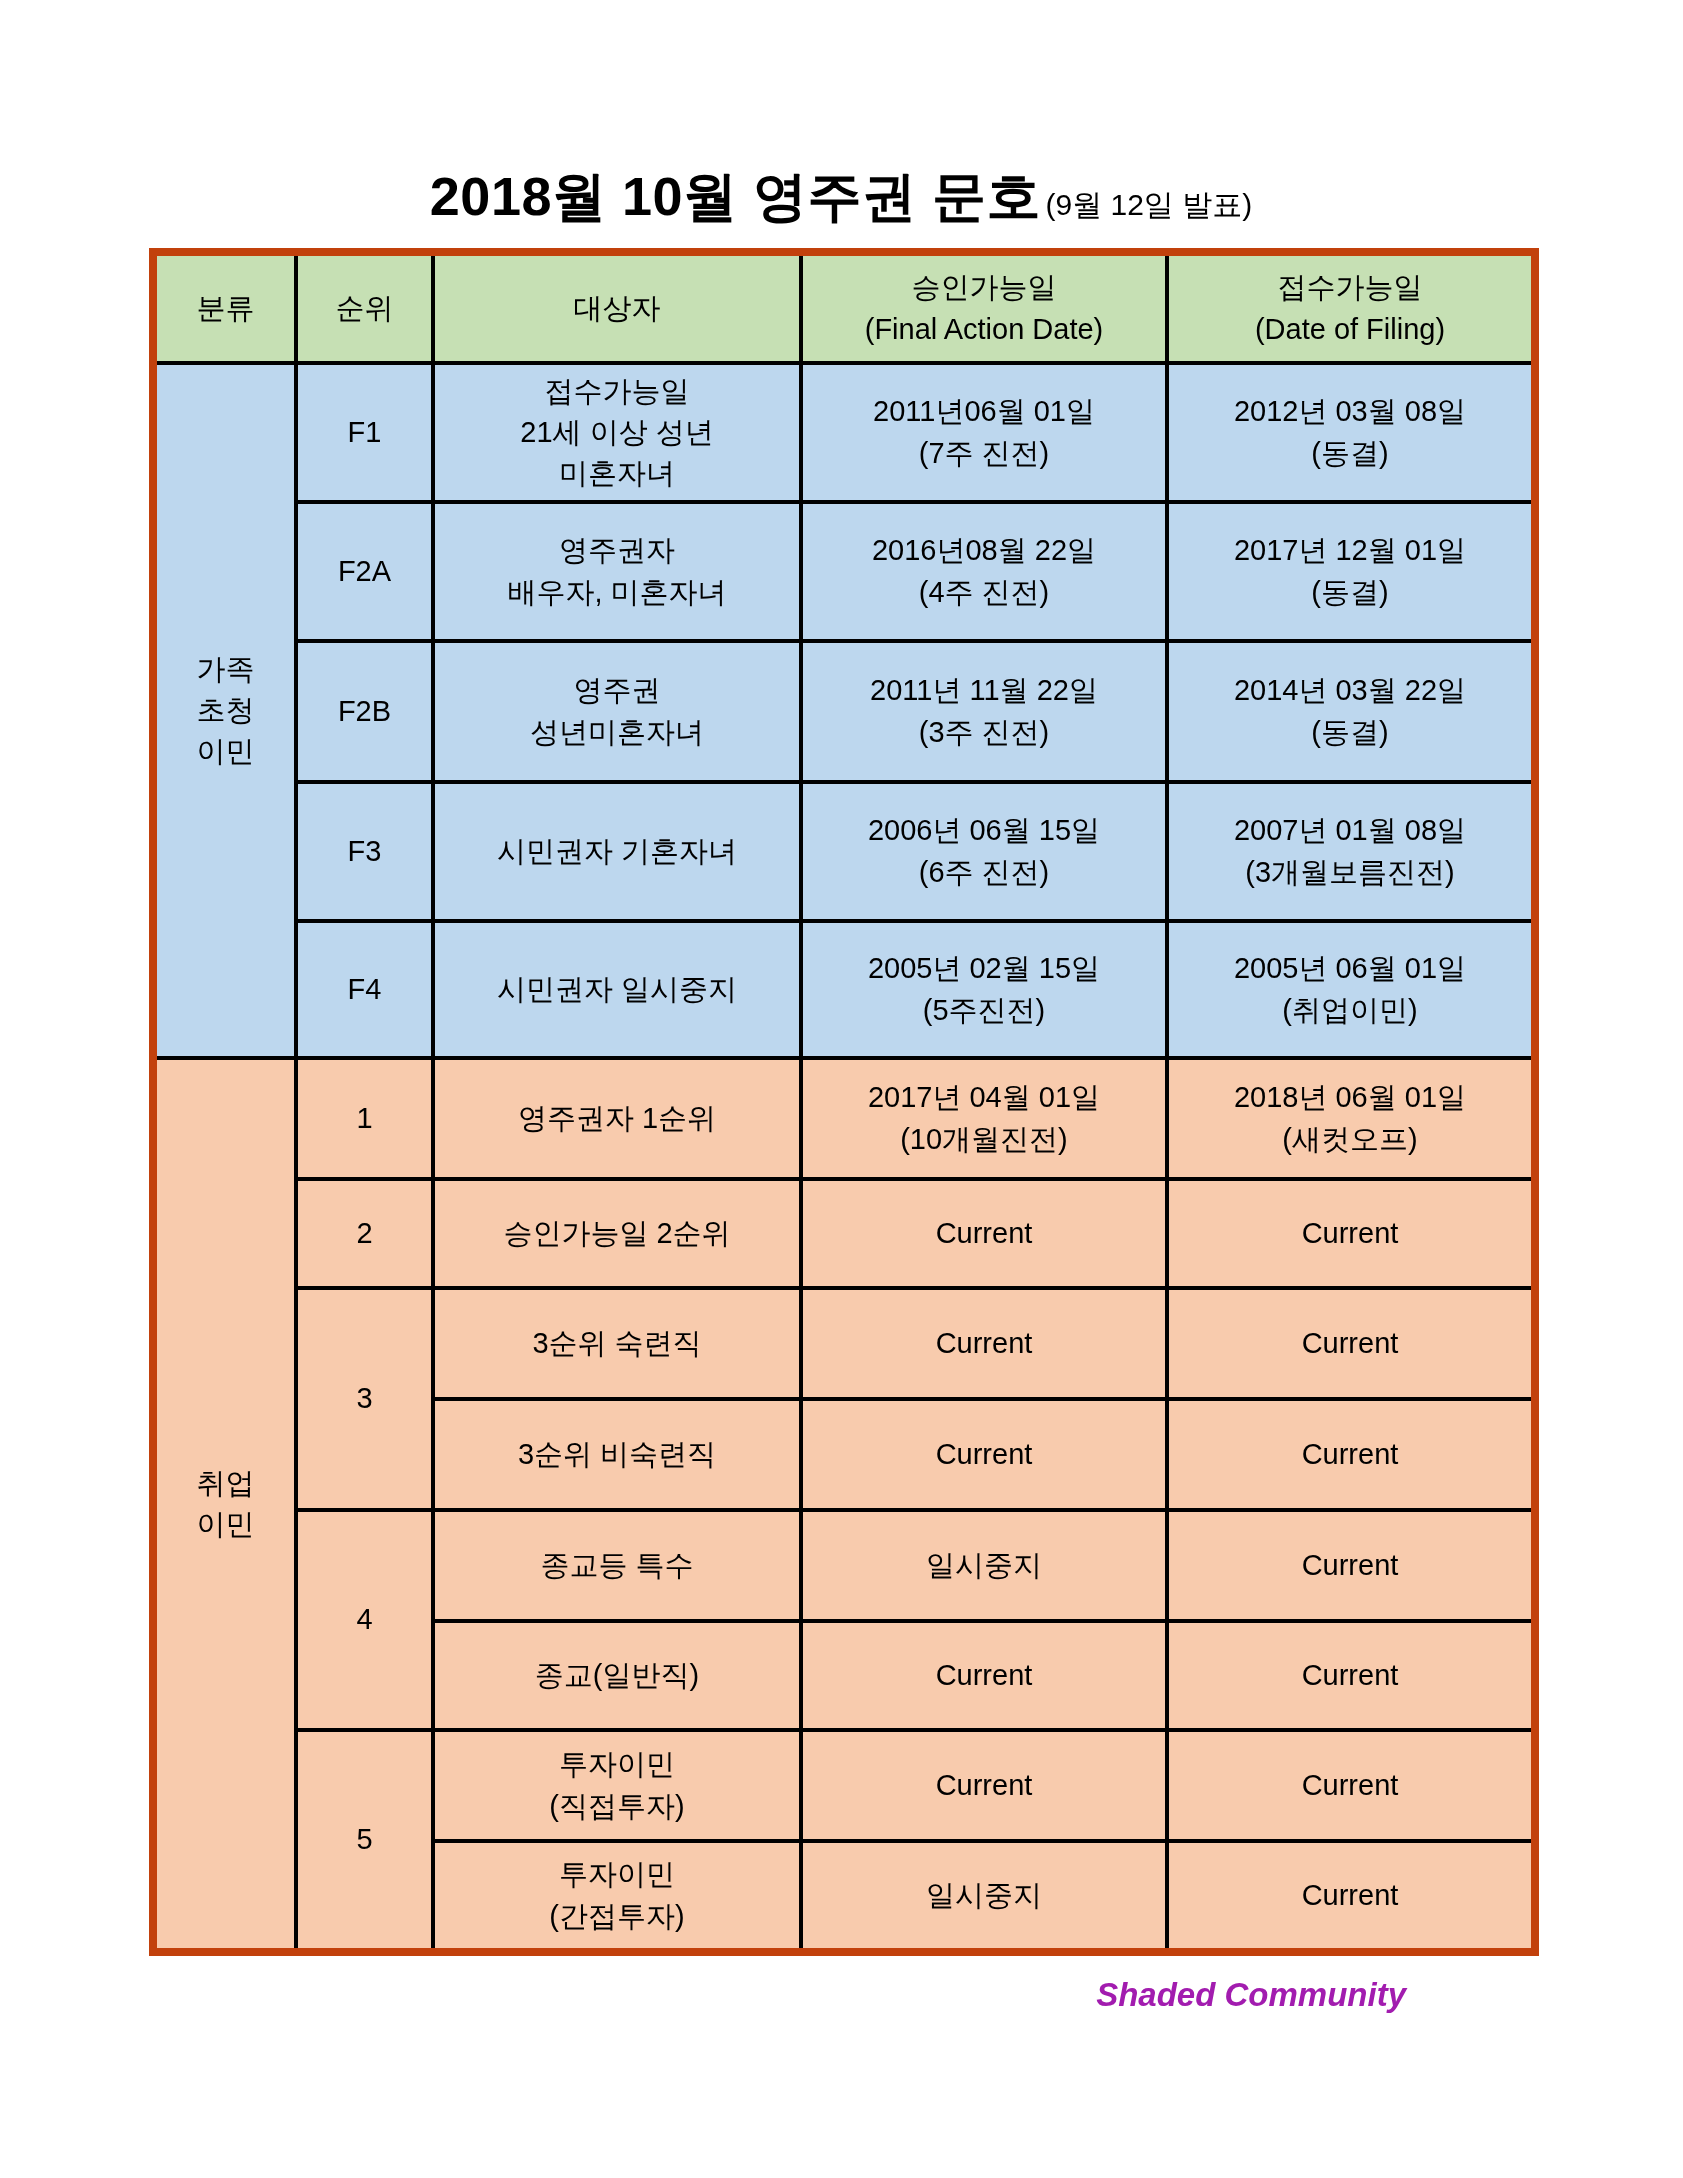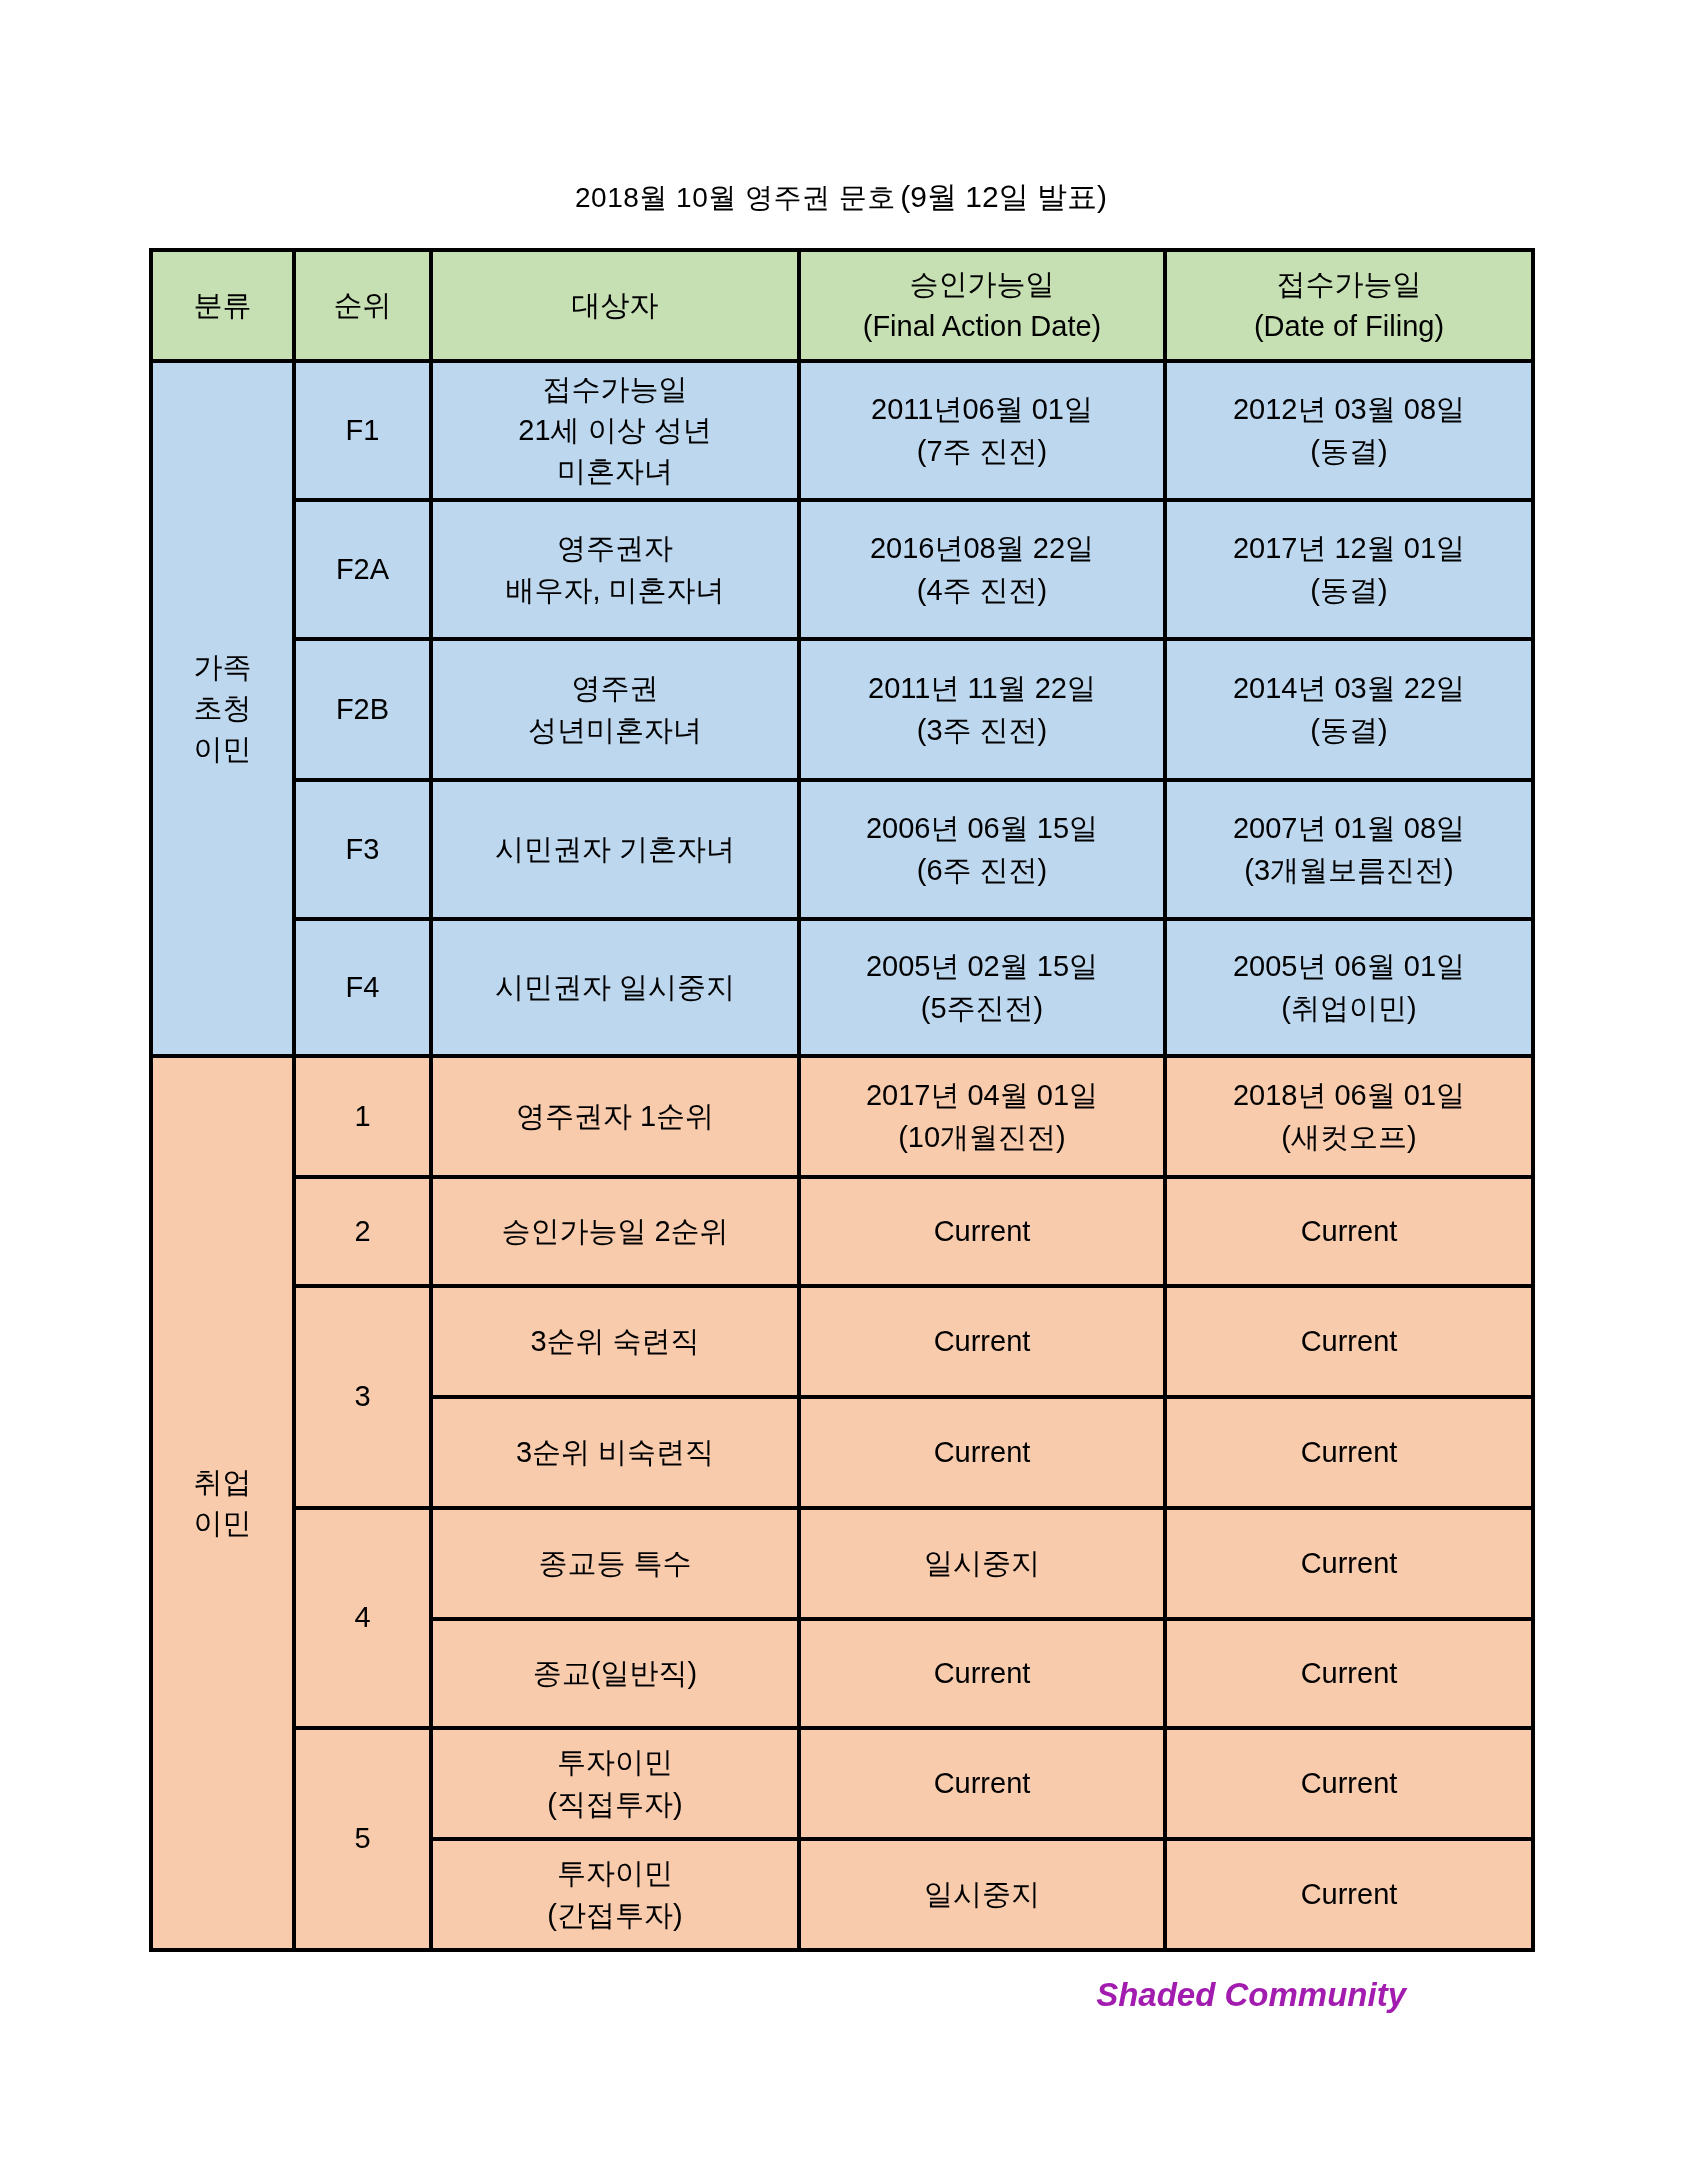--- a/index.html
+++ b/index.html
@@ -17,36 +17,36 @@
   .title-wrap {
     position: absolute;
     top: 166px;
     left: 149px;
     width: 1384px;
     text-align: center;
     white-space: nowrap;
     line-height: 61px;
   }
   .title-main {
-    font-size: 28px;
-    font-weight: normal;
+    font-size: 54px;
+    font-weight: bold;
     letter-spacing: 0.5px;
   }
   .title-sub {
     font-size: 30px;
     font-weight: normal;
   }
   table.bulletin {
     position: absolute;
     left: 149px;
     top: 248px;
     width: 1384px;
     border-collapse: collapse;
     table-layout: fixed;
-    border: 4px solid #c2410c;
+    border: 8px solid #c2410c;
   }
   table.bulletin th,
   table.bulletin td {
     border: 4px solid #000000;
     text-align: center;
     vertical-align: middle;
     font-size: 29px;
     font-weight: normal;
     padding: 0;
     line-height: 1.42;

